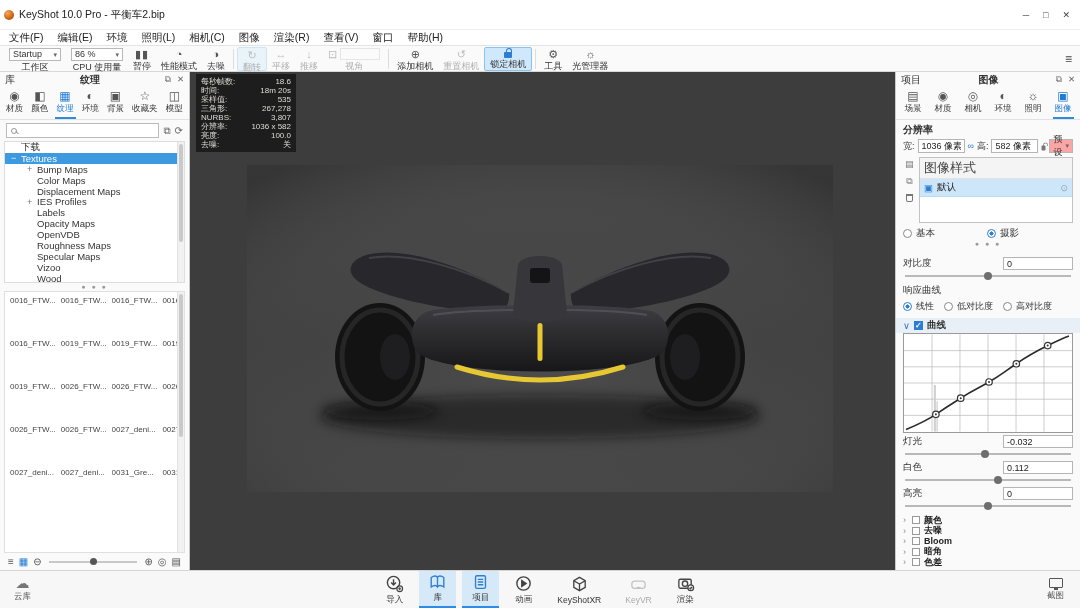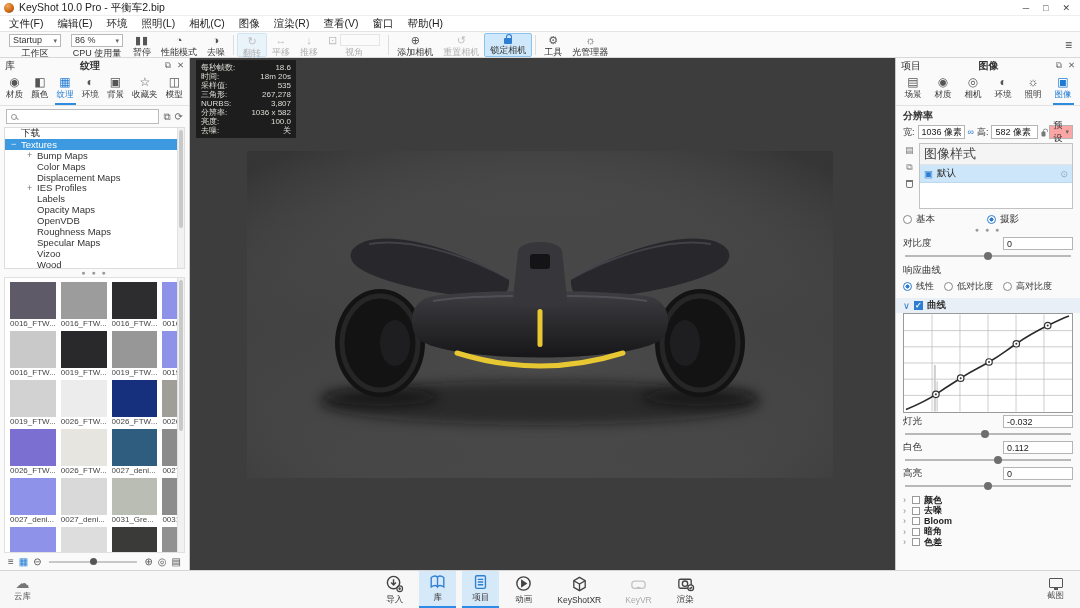--- a/index.html
+++ b/index.html
@@ -1,19 +1,19 @@
 <!DOCTYPE html>
 <html><head>
 <meta charset="utf-8">
 <style>
   *{box-sizing:border-box;margin:0;padding:0;font-family:"Liberation Sans",sans-serif;}
   html,body{width:1080px;height:608px;overflow:hidden;background:#e8e8e8;}
   .app{width:1080px;height:608px;display:flex;flex-direction:column;background:#fafafa;}
   
-  .titlebar{height:16px;background:#fff;display:flex;align-items:center;padding:0 4px;font-size:10.5px;color:#222;border-bottom:1px solid #eee;}
+  .titlebar{height:30px;background:#fff;display:flex;align-items:center;padding:0 4px;font-size:10.5px;color:#222;border-bottom:1px solid #eee;}
   .applogo{width:10px;height:10px;border-radius:50%;background:radial-gradient(circle at 35% 30%,#f2a860 0%,#d06a18 55%,#7a3a08 100%);margin-right:5px;}
   .winbtns{margin-left:auto;display:flex;gap:14px;font-size:9px;color:#444;padding-right:6px;}
   
   .menubar{height:16px;background:#fff;display:flex;align-items:center;font-size:10.5px;color:#222;border-bottom:1px solid #e4e4e4;padding-left:2px;}
   .mitem{padding:0 7px;cursor:default;}
   
   .toolbar{height:26px;background:#fafafa;border-bottom:1px solid #d8d8d8;display:flex;align-items:stretch;padding:1px 4px 0 4px;position:relative;}
   .titem{display:flex;flex-direction:column;align-items:center;justify-content:space-between;padding:1px 5px;font-size:9px;color:#333;}
   .titem .tic{height:12px;display:flex;align-items:center;justify-content:center;font-size:11px;color:#555;line-height:12px;}
   .titem.active{background:#cfe8fb;border:1px solid #8cc3ec;border-radius:2px;}
@@ -47,21 +47,21 @@
   .treewrap{position:relative;height:142px;border:1px solid #ddd;background:#fff;margin:0 4px;flex:none;overflow:hidden;}
   .trow{height:10.9px;display:flex;align-items:center;font-size:9.5px;color:#333;padding-left:6px;white-space:nowrap;}
   .trow.lvl1{padding-left:22px;}
   .trow.selected{background:#3d9ae0;color:#fff;}
   .texp{width:10px;color:#777;font-size:9px;}
   .trow.selected .texp{color:#e8f2fb;}
   .dots{height:7px;text-align:center;color:#999;font-size:7px;letter-spacing:2px;line-height:7px;flex:none;}
   
   .texwrap{flex:1;min-height:0;position:relative;margin:1px 4px 0 4px;border:1px solid #e0e0e0;background:#fff;overflow:hidden;}
   .texgrid{display:grid;grid-template-columns:repeat(4,1fr);gap:2px 5px;padding:4px 10px 0 5px;overflow:hidden;height:100%;}
-  .tile{display:flex;flex-direction:column;}
+  .tile{display:flex;flex-direction:row;}
   .swatch{height:37px;background:#888;}
   .tlabel{font-size:8px;color:#444;height:10px;line-height:10px;overflow:hidden;white-space:nowrap;}
   .vscroll{position:absolute;right:0;top:0;bottom:0;width:7px;background:#f1f1f1;border-left:1px solid #e2e2e2;}
   .vthumb{position:absolute;left:1px;right:1px;top:2px;height:55%;background:#c9c9c9;border-radius:3px;}
   
   .libfoot{height:17px;display:flex;align-items:center;gap:5px;padding:0 8px;font-size:10px;color:#555;flex:none;}
   .libfoot .grid-ic.active{color:#1f7ad4;}
   .zslider{flex:1;height:2px;background:#c8c8c8;position:relative;margin:0 2px;}
   .zslider .zdot{position:absolute;left:46%;top:-3px;width:7px;height:7px;border-radius:50%;background:#555;}
   
@@ -77,21 +77,21 @@
   .rpreset{border:1px solid #b5b5b5;background:#fca5a5;height:14px;font-size:9px;padding:0 3px;display:flex;align-items:center;gap:3px;color:#333;}
   .stylewrap{display:flex;gap:3px;margin-top:4px;}
   .stylecol{display:flex;flex-direction:column;gap:7px;align-items:center;width:13px;padding-top:2px;color:#777;font-size:9px;}
   .stylebox{flex:1;border:1px solid #c2c2c2;background:#fff;height:66px;display:flex;flex-direction:column;}
   .stylehead{font-size:13px;color:#444;background:#f4f4f4;border-bottom:1px solid #e3e3e3;padding:1px 4px;}
   .styleitem{display:flex;align-items:center;gap:4px;background:#cde6fa;border-bottom:1px solid #bcd9f2;padding:2px 4px;font-size:9.5px;color:#222;}
   .styleitem .ric{margin-left:auto;color:#8aa8c2;font-size:9px;}
   .radiorow{display:flex;align-items:center;margin-top:4px;font-size:9.5px;color:#333;}
   .radio{width:9px;height:9px;border:1px solid #888;border-radius:50%;background:#fff;margin-right:4px;flex:none;}
   .radio.on{border-color:#2d7dd2;background:radial-gradient(circle,#2d7dd2 0 38%,#fff 45%);}
-  .ctr-row{display:flex;justify-content:space-between;align-items:center;margin-top:4px;}
+  .ctr-row{display:flex;justify-content:space-between;align-items:center;margin-top:10px;}
   .clabel{font-size:9.5px;color:#333;}
   .vbox{border:1px solid #b5b5b5;background:#fff;width:70px;height:13px;font-size:9px;padding:0 3px;color:#222;line-height:12px;}
   .strack{position:relative;height:10px;margin:1px 2px 0 2px;}
   .strack::before{content:"";position:absolute;left:0;right:0;top:4px;height:1.5px;background:#b9b9b9;}
   .sthumb{position:absolute;top:1px;width:8px;height:8px;border-radius:50%;background:#6e6e6e;margin-left:-4px;}
   .resp-opts{display:flex;gap:10px;margin-top:3px;font-size:9px;color:#333;}
   .curvehead{display:flex;align-items:center;gap:4px;background:#e9eff6;margin:5px -7px 0 -7px;padding:1px 7px;font-size:9.5px;font-weight:bold;color:#333;}
   .chk{width:9px;height:9px;background:#2d7dd2;border:1px solid #2d7dd2;color:#fff;font-size:8px;line-height:8px;text-align:center;}
   .histrow{font-size:9px;color:#333;padding:2px 0 1px 0;}
   .curvebox{border:1px solid #9a9a9a;background:#fff;height:100px;}

